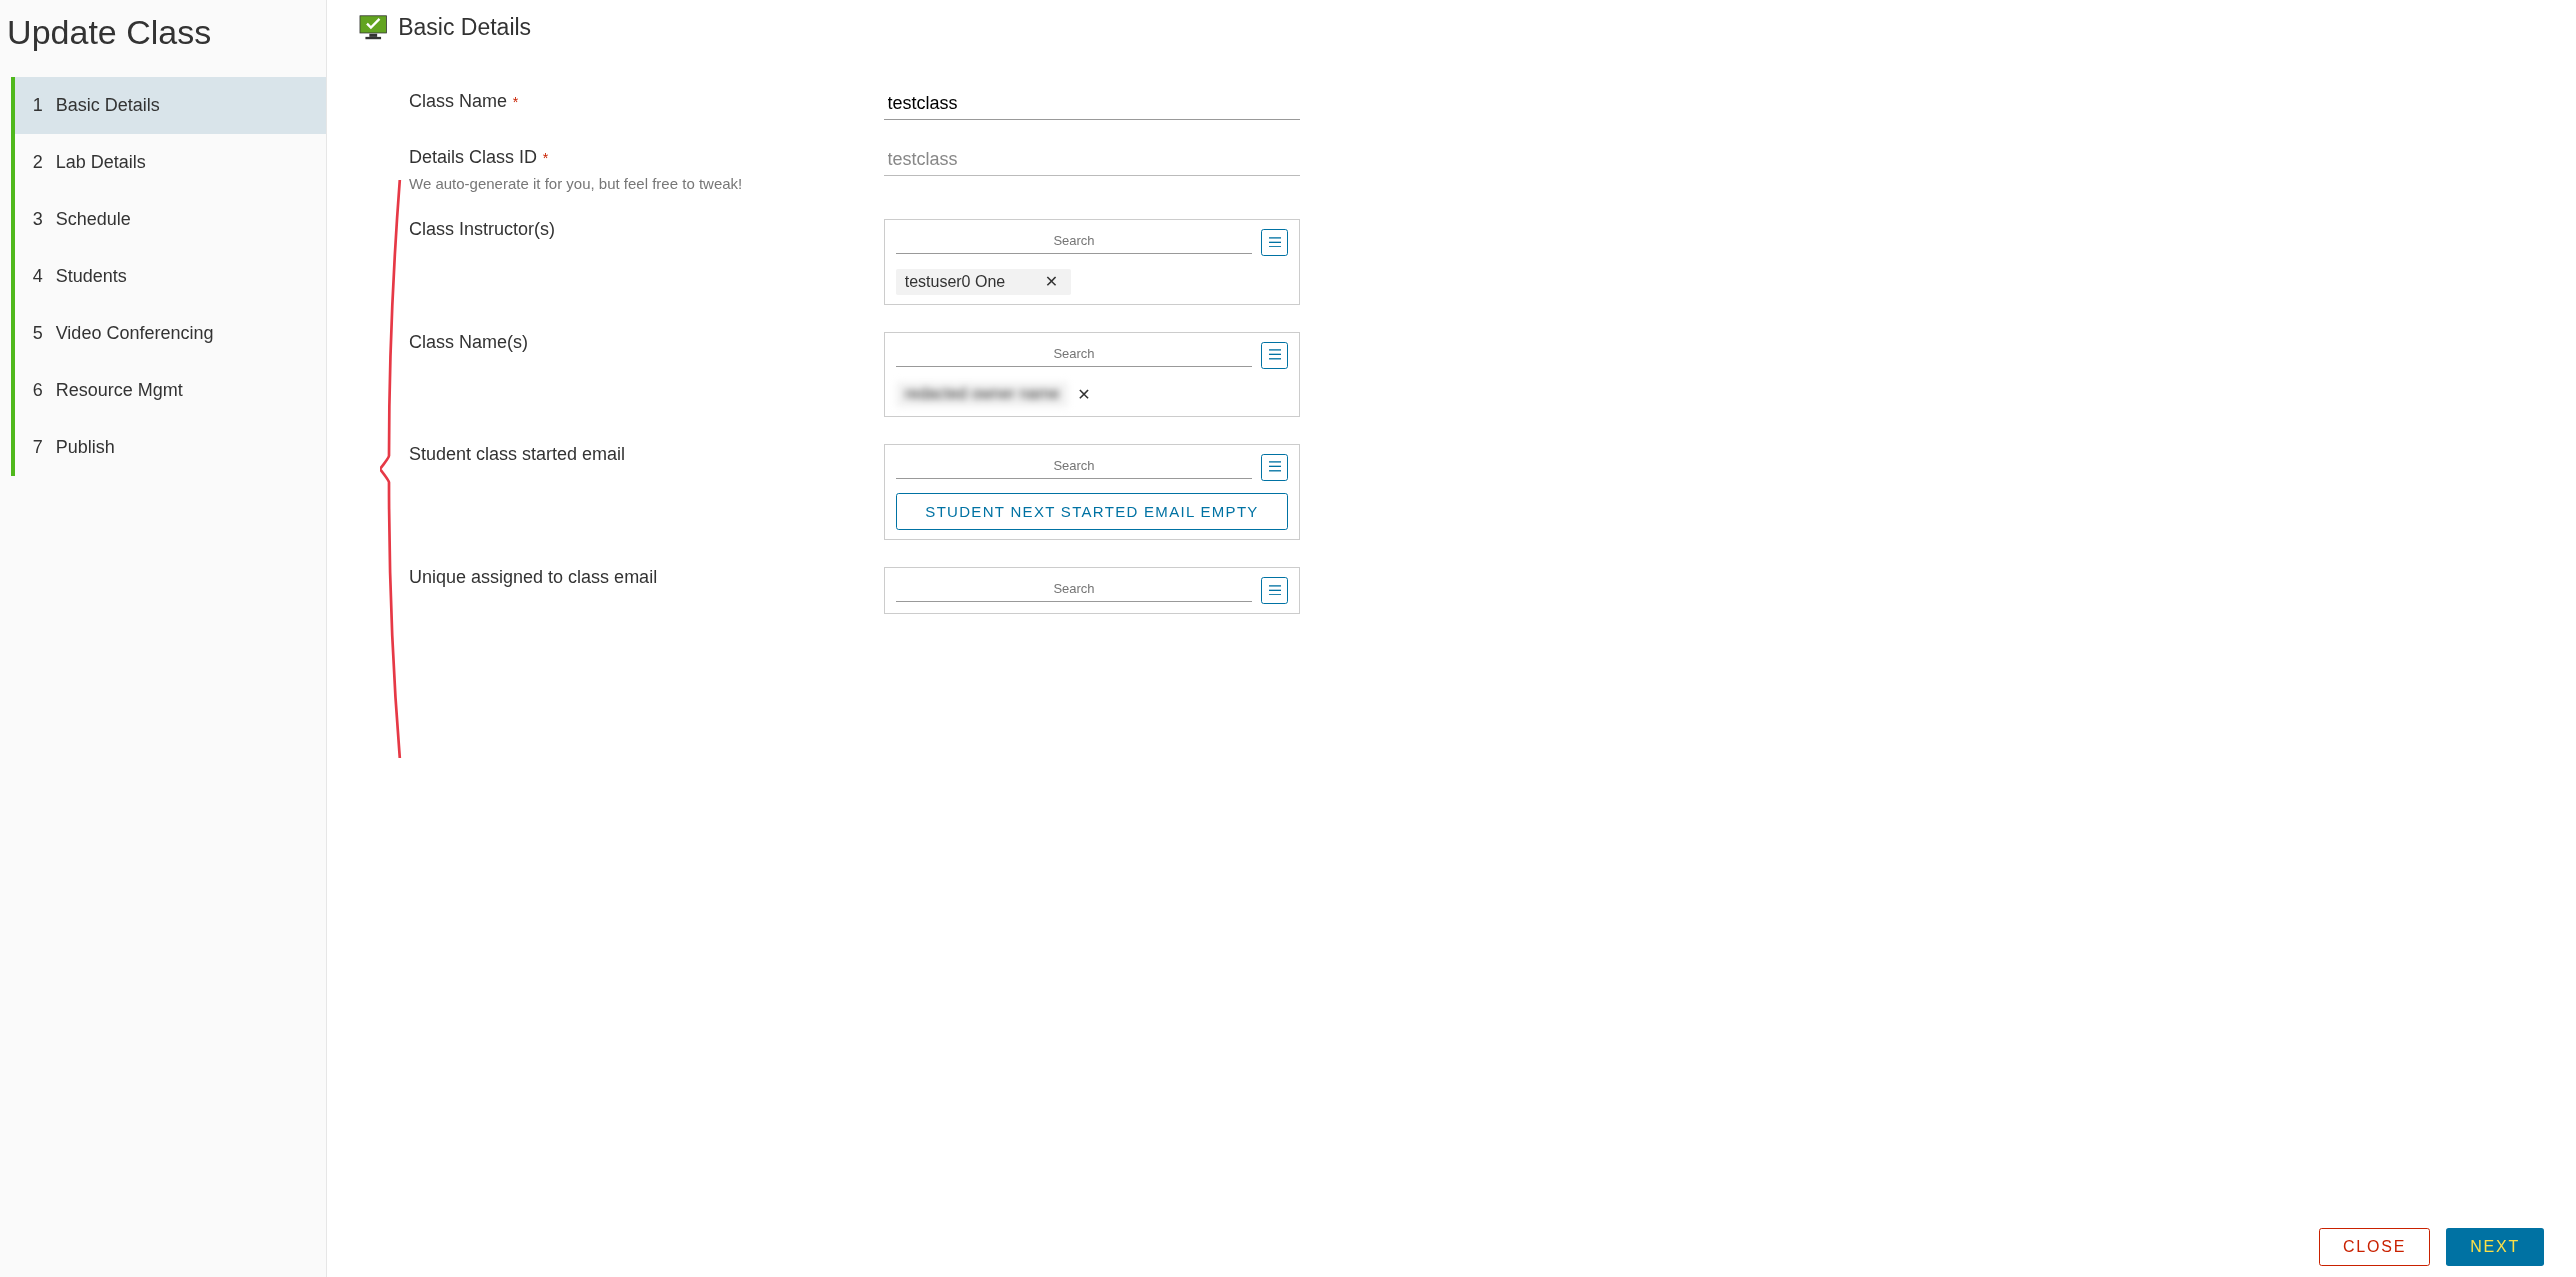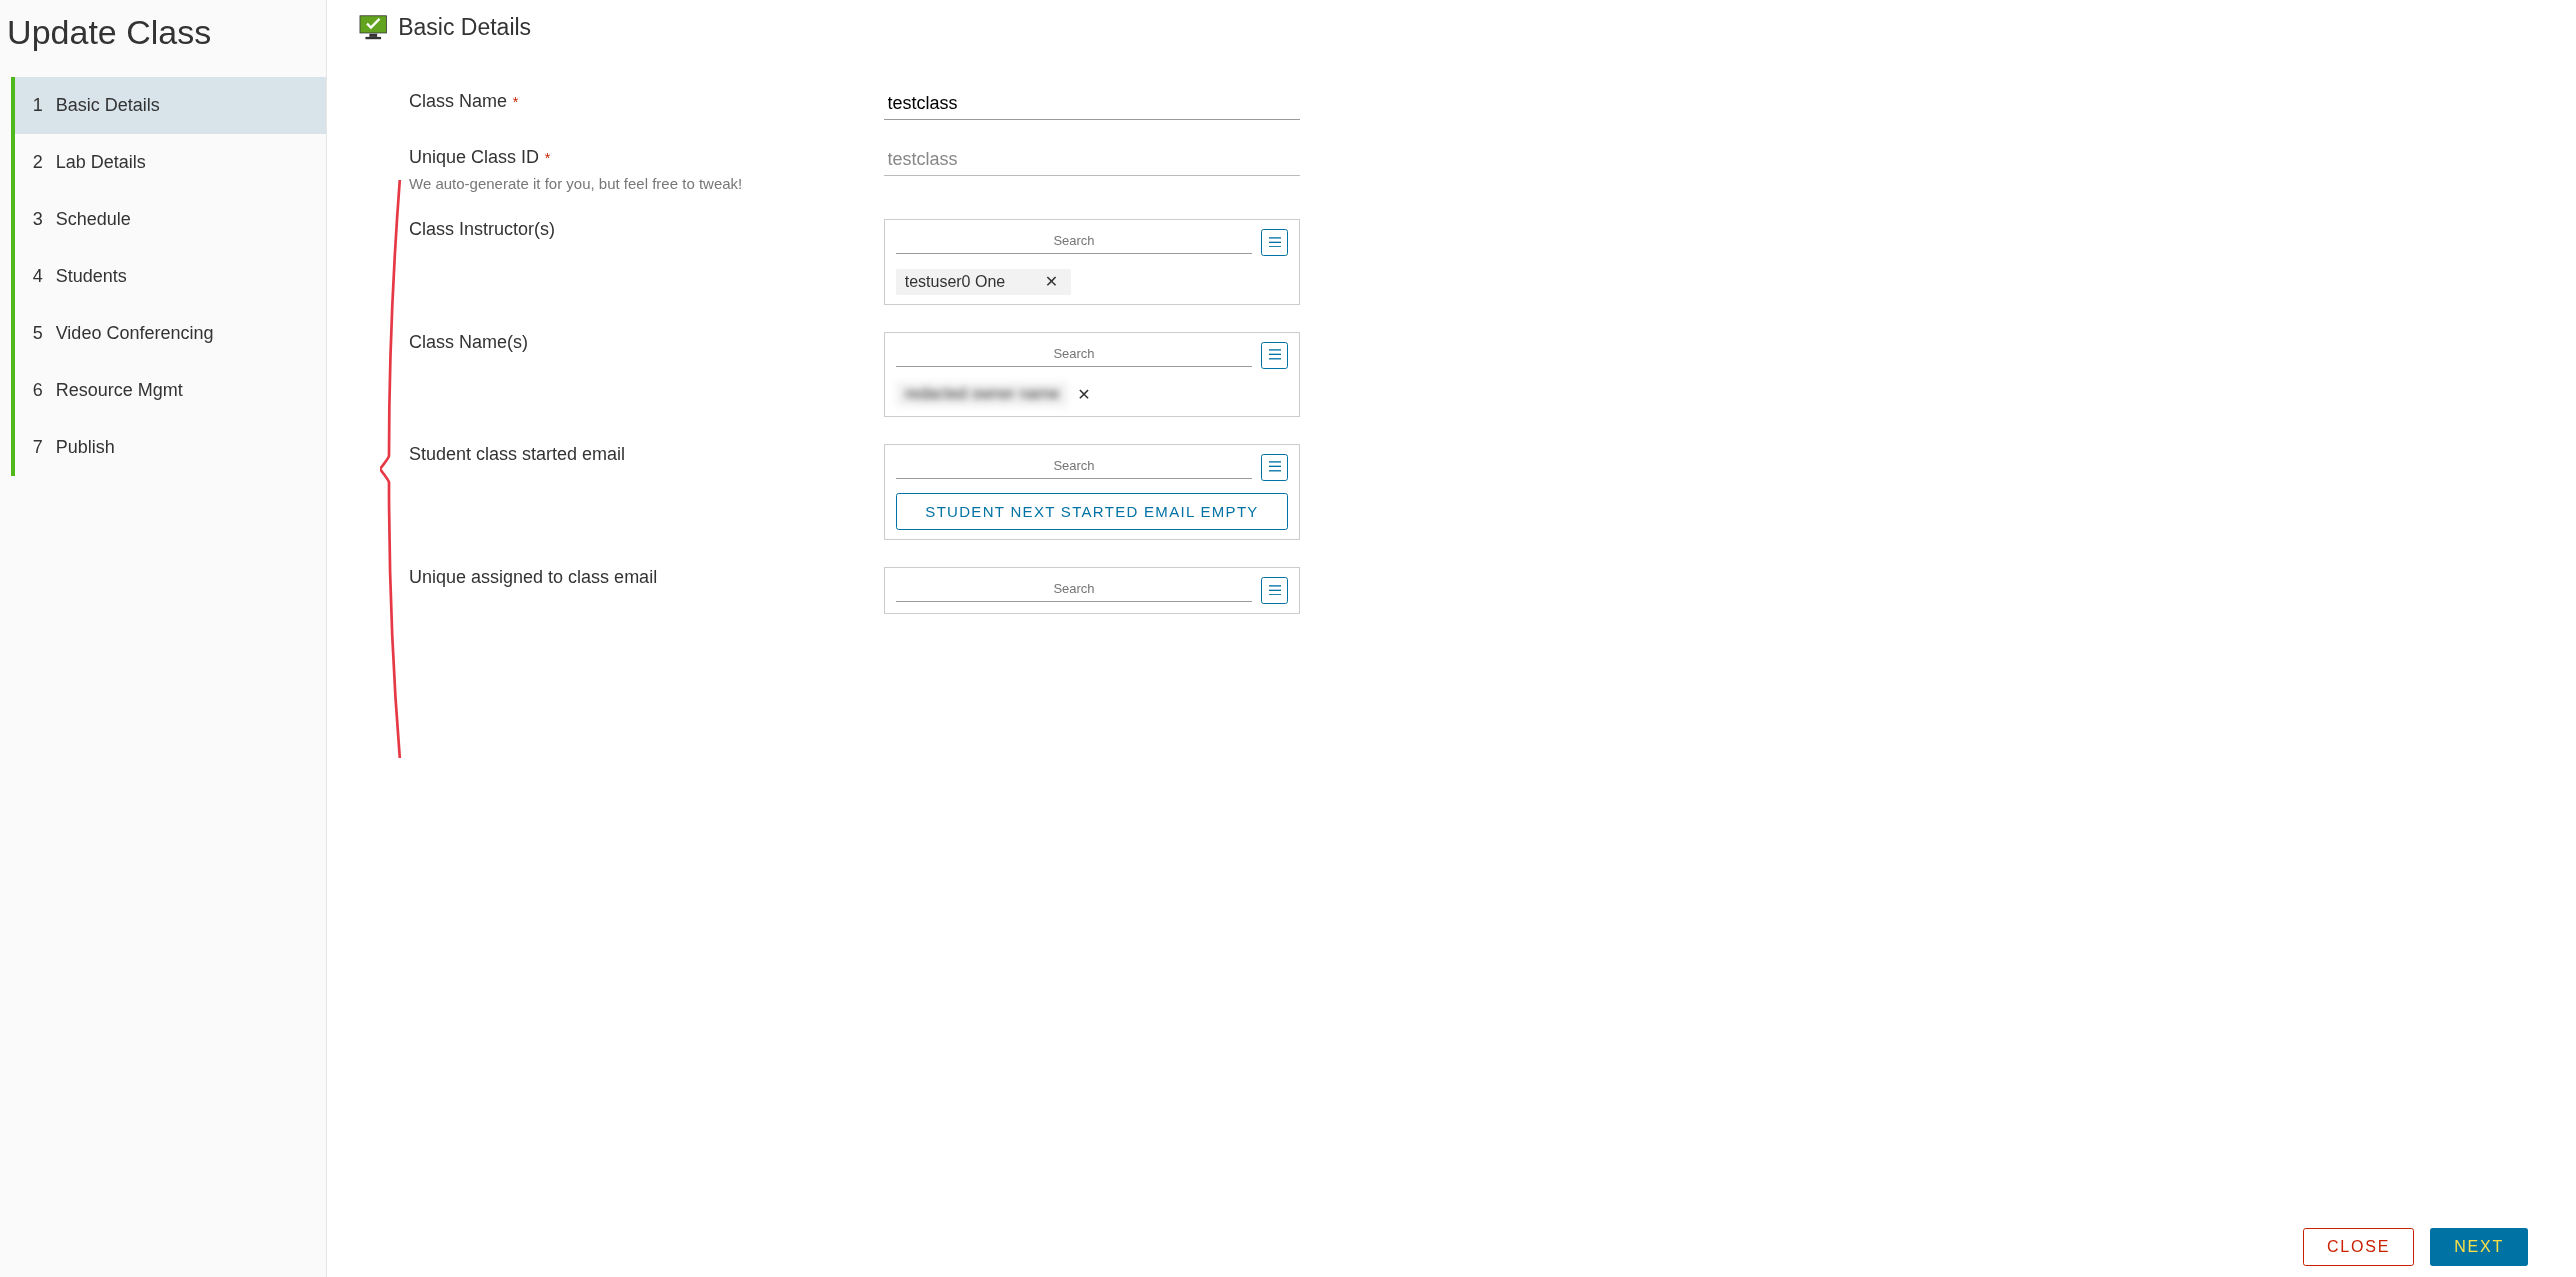--- a/index.html
+++ b/index.html
@@ -134,21 +134,21 @@
       top: 89px;
       width: 27px;
       height: 578px;
       pointer-events: none;
     }
 
     
     .footer {
       position: absolute;
       bottom: 10.7px;
-      right: 48px;
+      right: 32px;
       display: flex;
       gap: 16px;
     }
     .btn {
       padding: 9px 23px;
       font-size: 16px;
       letter-spacing: 1.8px;
       border-radius: 2.7px;
       cursor: pointer;
       font-weight: 500;
@@ -240,21 +240,21 @@
           <span class="form-label">Class Name</span>
           <span class="req">*</span>
         </div>
         <div class="form-input-col">
           <input class="text-input" type="text" value="testclass" style="">
         </div>
       </div>
 
       <div class="form-row">
         <div class="form-label-col">
-          <span class="form-label">Unique Class ID</span>
+          <span class="form-label">Details Class ID</span>
           <span class="req">*</span>
           <div class="helper">We auto-generate it for you, but feel free to tweak!</div>
         </div>
         <div class="form-input-col">
           <input class="text-input readonly" type="text" value="testclass" style="">
         </div>
       </div>
 
       <div class="form-row">
         <div class="form-label-col">

